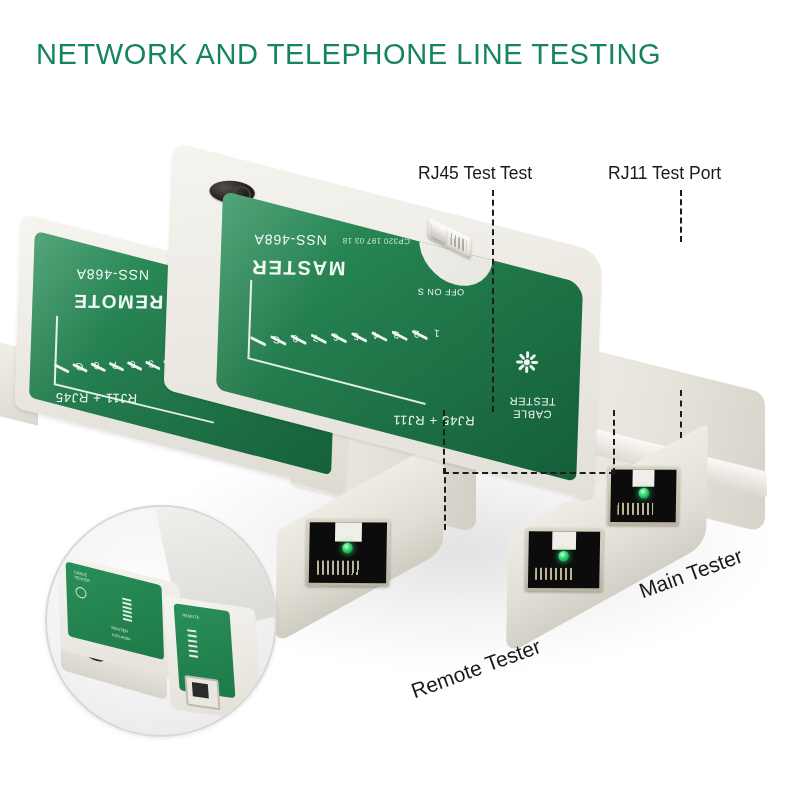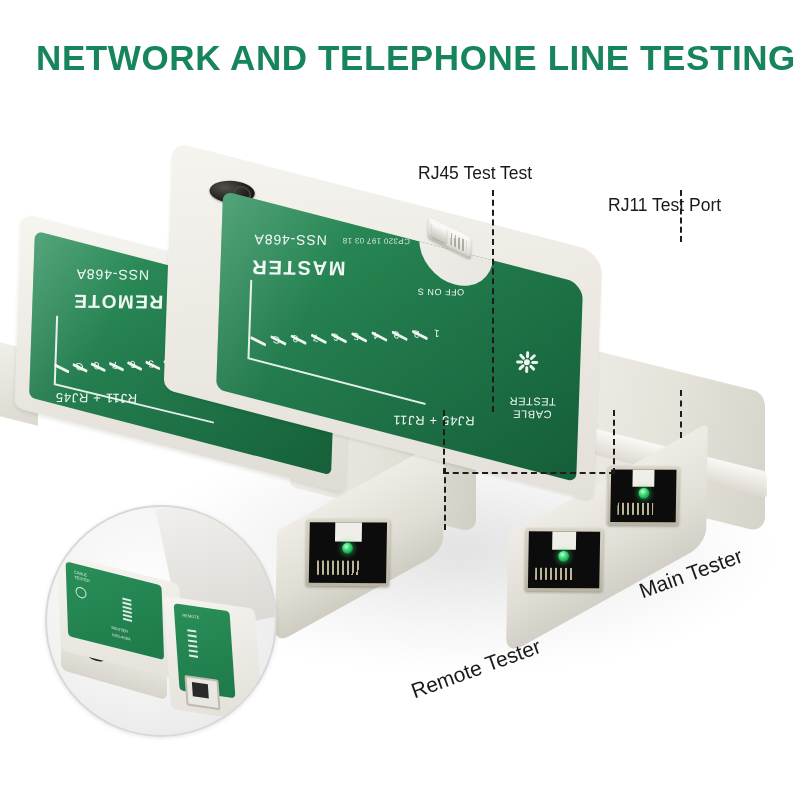--- a/index.html
+++ b/index.html
@@ -16,22 +16,22 @@
     font-family: "Liberation Sans", sans-serif;
   }
 
   
   .title {
     position: absolute;
     left: 36px;
     top: 38px;
     width: 740px;
     font-family: "Liberation Sans", sans-serif;
-    font-weight: bold;
-    font-size: 35px;
+    font-weight: normal;
+    font-size: 29px;
     letter-spacing: 0.6px;
     color: #17855c;
     white-space: nowrap;
     transform: scaleX(1.0);
   }
 
   
   .floor-shadow {
     position: absolute;
     left: 150px;
@@ -583,21 +583,21 @@
         <div class="slide-knob"></div>
         <div class="slide-lines"></div>
       </div>
     </div>
   </div>
 
   <div class="anno-label" style="left:418px; top:163px;">RJ45 Test Test</div>
   <div class="dash-v" style="left:492px; top:190px; height:222px;"></div>
   <div class="dash-box" style="left:443px; top:410px; width:168px; height:62px;"></div>
 
-  <div class="anno-label" style="left:608px; top:163px;margin-top:32px;">RJ11 Test Port</div>
+  <div class="anno-label" style="left:608px; top:163px;">RJ11 Test Port</div>
   <div class="dash-v" style="left:680px; top:190px; height:52px;"></div>
   <div class="dash-v" style="left:680px; top:390px; height:48px;"></div>
 
   <div class="dash-diag" style="left:444px; top:468px; height:62px;"></div>
   <div class="anno-label anno-tilt-1" style="left:412px; top:680px;">Remote Tester</div>
 
   <div class="anno-label anno-tilt-2" style="left:640px; top:580px;">Main Tester</div>
 
   <div class="inset">
     <div class="inset-bg-slab"></div>

